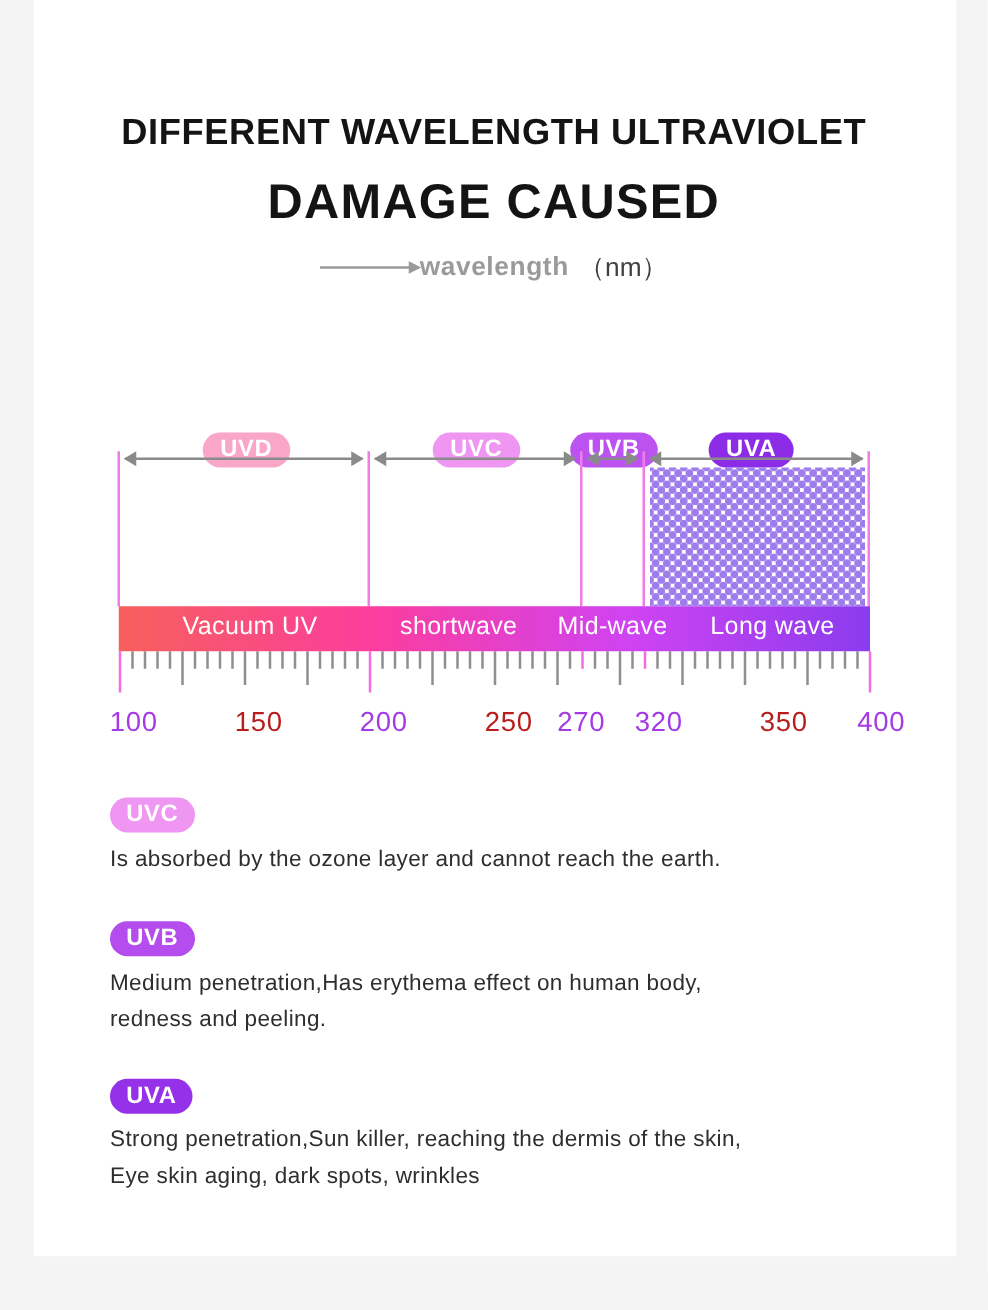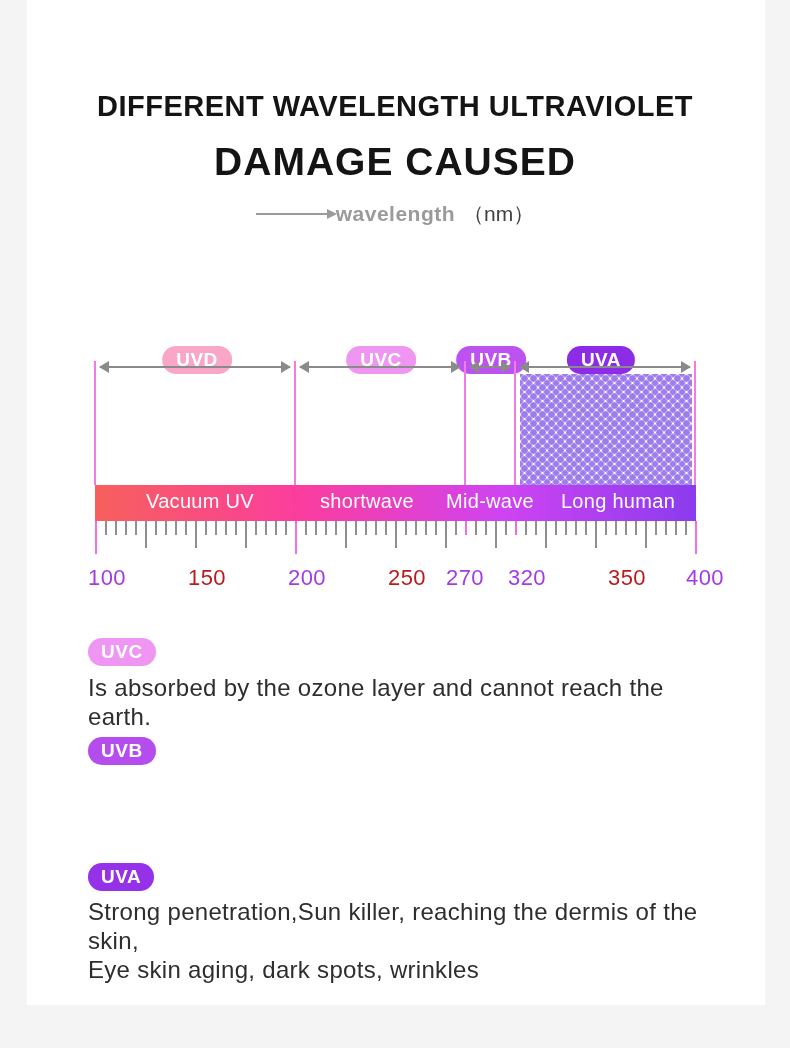--- a/index.html
+++ b/index.html
@@ -60,21 +60,21 @@
   .tick.accent.tall{height:33px}
 
   .scale-labels{position:absolute;left:95px;top:565px;width:601px;height:26px;}
   .num{position:absolute;transform:translateX(-50%);font-size:22px;letter-spacing:0.5px;margin-left:12px;}
   .num.accent{color:#a43ae4;}
   .num.plain{color:#b91c1c;}
 
   
   .desc-badge{position:absolute;left:88px;color:#fff;font-size:19px;font-weight:bold;
        letter-spacing:0.5px;padding:3px 13px;border-radius:15px;}
-  .desc-text{position:absolute;left:88px;width:620px;font-size:24px;color:#2e2e2e;
+  .desc-text{position:absolute;left:88px;width:620px;font-size:18px;color:#2e2e2e;
        letter-spacing:0.3px;line-height:29px;}
 </style>
 </head>
 <body>
 
 <div class="canvas">
   <div class="card"></div>
 
   <div class="title1">DIFFERENT WAVELENGTH ULTRAVIOLET</div>
   <div class="title2">DAMAGE CAUSED</div>
@@ -100,21 +100,21 @@
   <div class="vline" style="left:464px;"></div>
   <div class="vline" style="left:514px;"></div>
   <div class="vline" style="left:694px;"></div>
 
   <div class="uva-pattern"></div>
 
   <div class="grad-bar">
     <span class="bar-label" style="left:105px;">Vacuum UV</span>
     <span class="bar-label" style="left:272px;">shortwave</span>
     <span class="bar-label" style="left:395px;">Mid-wave</span>
-    <span class="bar-label" style="left:523px;">Long human</span>
+    <span class="bar-label" style="left:523px;">Long wave</span>
   </div>
 
   <div class="ruler">
       <div class="tick tall accent" style="left: 0px;"></div>
       <div class="tick short" style="left: 10px;"></div>
       <div class="tick short" style="left: 20px;"></div>
       <div class="tick short" style="left: 30px;"></div>
       <div class="tick short" style="left: 40px;"></div>
       <div class="tick tall" style="left: 50px;"></div>
       <div class="tick short" style="left: 60px;"></div>
@@ -184,19 +184,23 @@
     <span class="num plain" style="left:520px;">350</span>
     <span class="num accent" style="left:598px;">400</span>
   </div>
 
   <div class="desc-badge" style="top: 638px; background: rgb(238, 150, 241);">UVC</div>
   <div class="desc-text" style="top:673px;">
     <div>Is absorbed by the ozone layer and cannot reach the earth.</div>
   </div>
 
   <div class="desc-badge" style="top: 737px; background: rgb(180, 76, 238);">UVB</div>
+  <div class="desc-text" style="top:772px;">
+    <div>Medium penetration,Has erythema effect on human body,</div>
+    <div>redness and peeling.</div>
+  </div>
 
   <div class="desc-badge" style="top: 863px; background: rgb(148, 49, 233);">UVA</div>
   <div class="desc-text" style="top:897px;">
     <div>Strong penetration,Sun killer, reaching the dermis of the skin,</div>
     <div>Eye skin aging, dark spots, wrinkles</div>
   </div>
 </div>
 
 </body></html>

